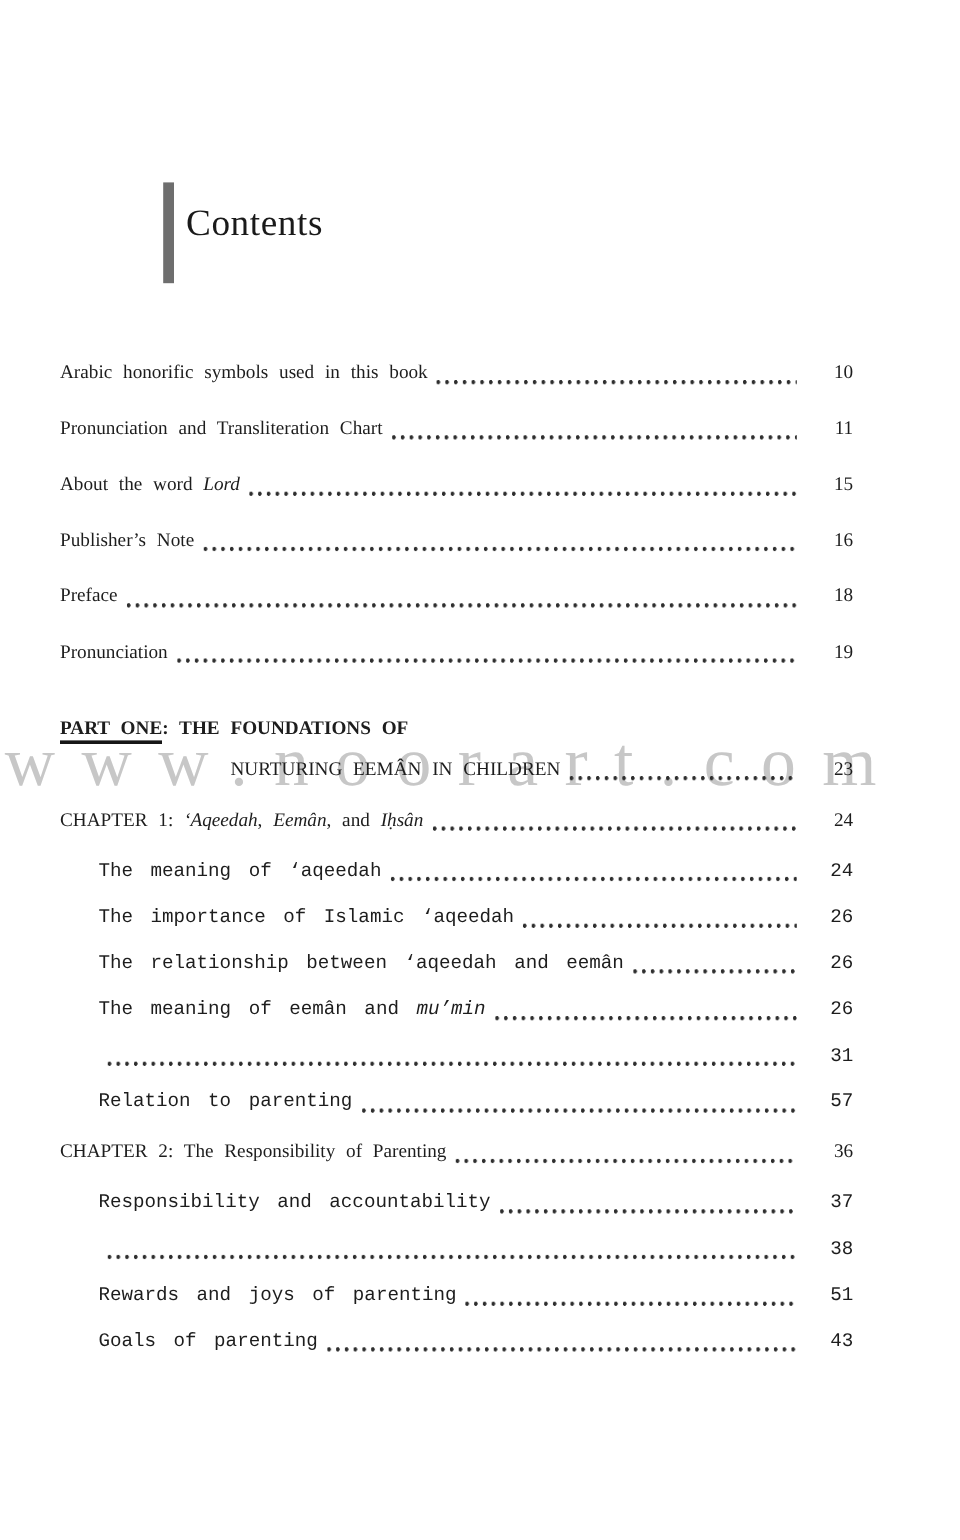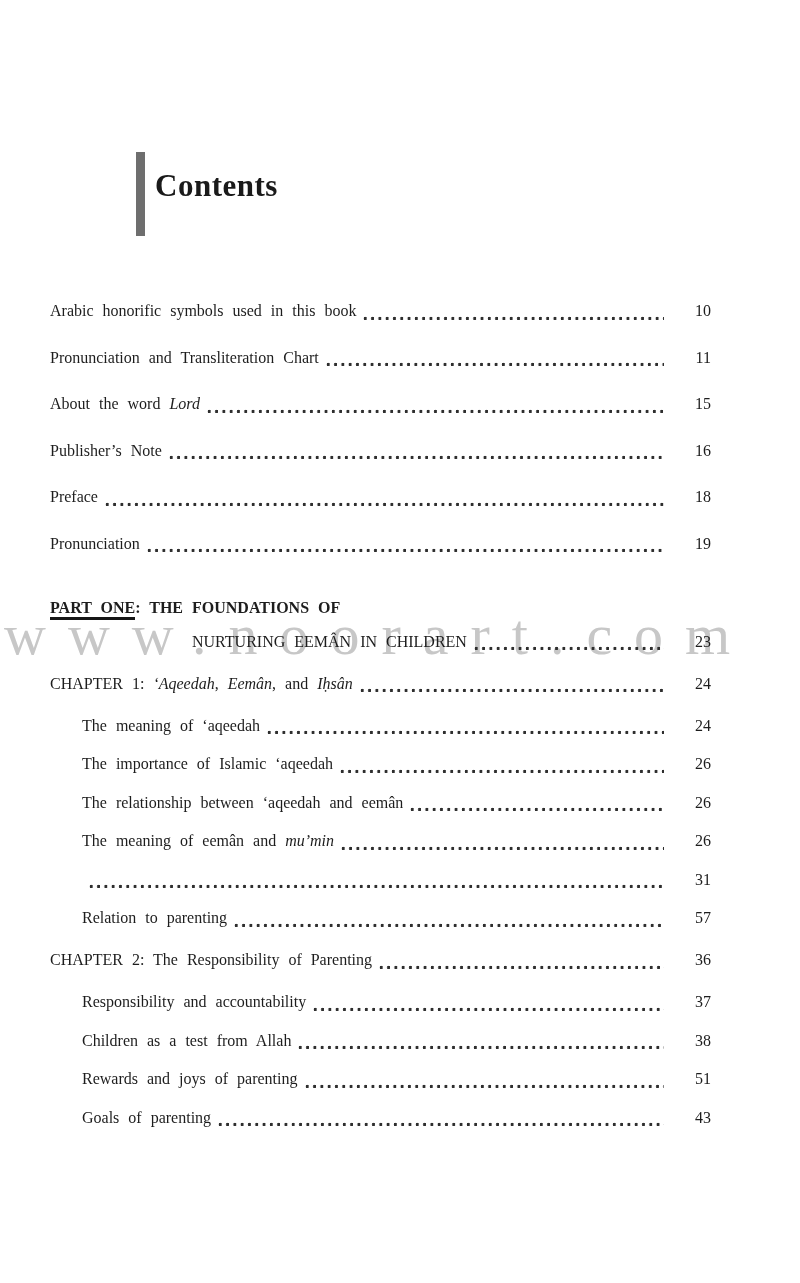--- a/index.html
+++ b/index.html
@@ -24,21 +24,21 @@
     width: 9px;
     height: 84px;
     background: #6e6e6e;
   }
   .page-title {
     position: absolute;
     left: 155px;
     top: 168px;
     margin: 0;
     font-size: 31px;
-    font-weight: bold;
+    font-weight: normal;
     letter-spacing: 0.5px;
     color: #1a1a1a;
   }
   
   .watermark {
     position: absolute;
     left: 4px;
     top: 606px;
     width: 800px;
     font-size: 58px;
@@ -83,21 +83,21 @@
   .row .page-num {
     width: 44px;
     text-align: right;
     white-space: nowrap;
   }
   
   .row.front   { margin-bottom: 16.5px; }
   .row.part1   { margin-top: 34px; font-weight: bold; }
   .row.part2   { margin-left: 142px; margin-top: 4px; }
   .row.chapter { margin-top: 12px; margin-bottom: 12px; }
-  .row.sub     { margin-left: 32px; margin-bottom: 8.5px; }
+  .row.sub     { margin-left: 32px; margin-bottom: 8.5px; font-family: Liberation Mono, monospace; }
 </style>
 </head>
 <body>
 
 <div class="page">
 
   <div class="heading-bar"></div>
   <h1 class="page-title">Contents</h1>
 
   <div class="watermark">www.noorart.com</div>
@@ -179,21 +179,20 @@
         <span class="title"><span>CHAPTER 2: The Responsibility of Parenting</span></span>
         <span class="leader"></span>
         <span class="page-num">36</span>
       </div>
       <div class="row sub">
         <span class="title"><span>Responsibility and accountability</span></span>
         <span class="leader"></span>
         <span class="page-num">37</span>
       </div>
       <div class="row sub">
-        <span class="title"><span>Children as a test from Allah</span></span>
         <span class="leader"></span>
         <span class="page-num">38</span>
       </div>
       <div class="row sub">
         <span class="title"><span>Rewards and joys of parenting</span></span>
         <span class="leader"></span>
         <span class="page-num">51</span>
       </div>
       <div class="row sub">
         <span class="title"><span>Goals of parenting</span></span>

